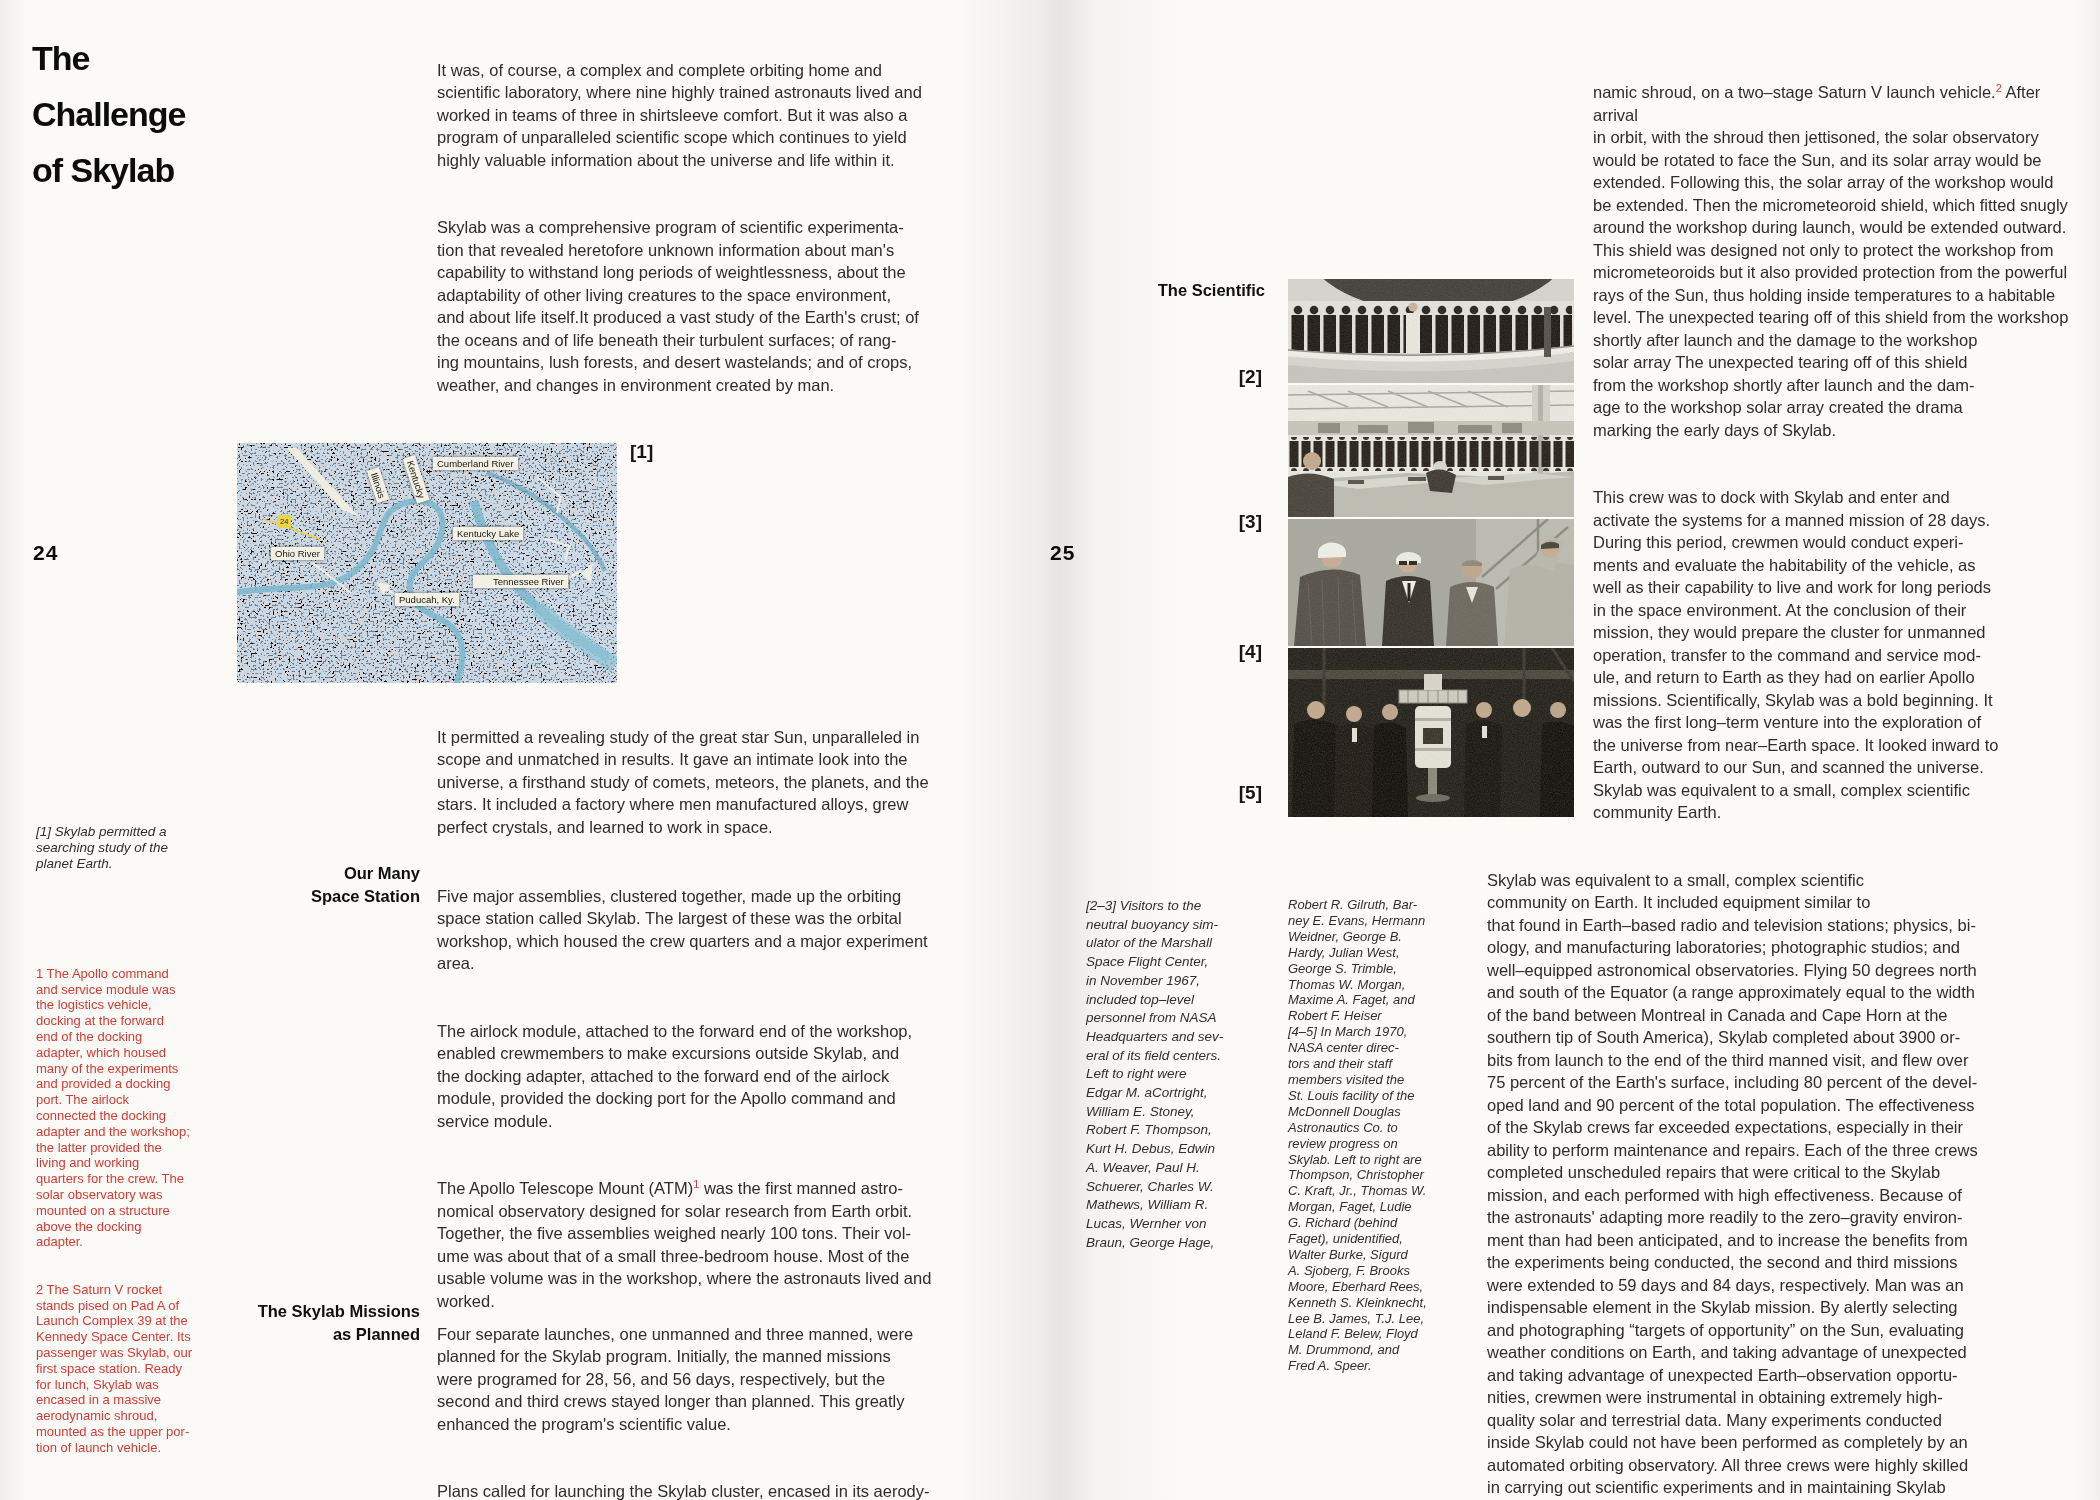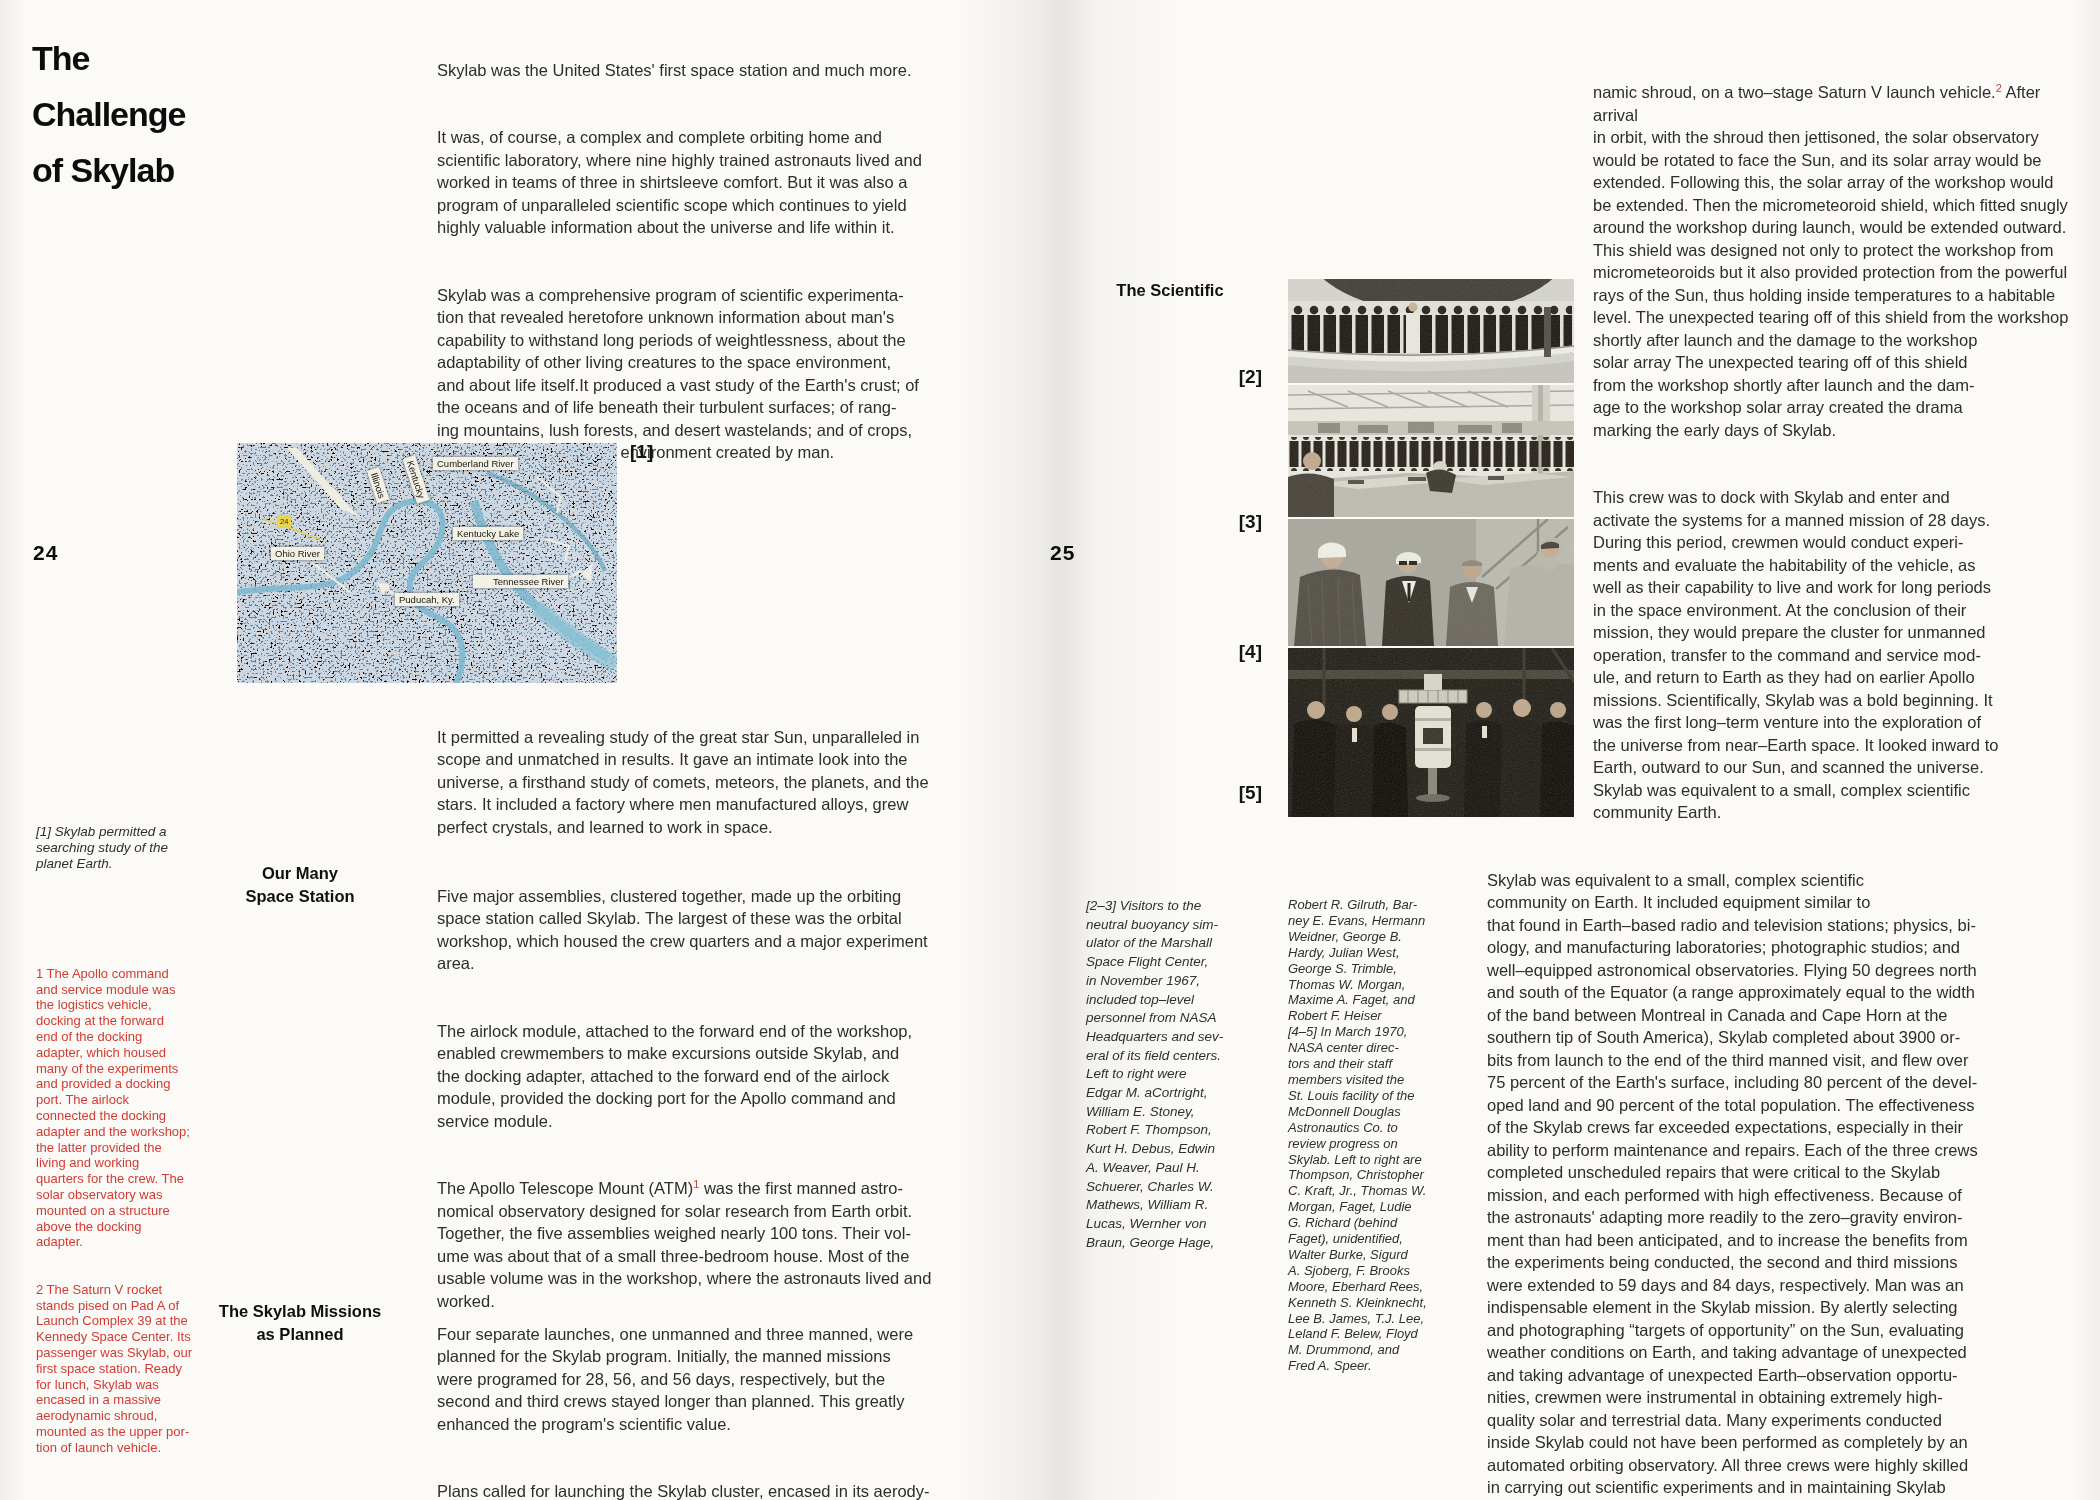--- a/index.html
+++ b/index.html
@@ -37,21 +37,21 @@
   #pagenum-right { left:1050px; top:541px; font-size:21px; letter-spacing:1px; }
 
   .body-text { font-size:16.5px; line-height:22.5px; color:#2d2d2d; }
   .body-text p { margin:0 0 22.5px 0; }
 
   #lp-intro { left:437px; top:36px;   width:585px; }
   #lp-after { left:437px; top:703px;  width:585px; }
   #lp-sec1  { left:437px; top:862px;  width:585px; }
   #lp-sec2  { left:437px; top:1300px; width:585px; }
 
-  .heading { font-weight:700; color:#0f0f0f; font-size:16.5px; line-height:22.5px; text-align:center; }
+  .heading { font-weight:700; color:#0f0f0f; font-size:16.5px; line-height:22.5px; text-align:right; }
   #lp-h1 { left:180px; top:862px;  width:240px; }
   #lp-h2 { left:180px; top:1300px; width:240px; }
   #rp-heading { left:1075px; top:279px; width:190px; }
 
   .sup { color:#d03c34; font-size:11px; vertical-align:super; line-height:0; font-weight:400; }
 
   .bracket-label { font-weight:700; font-size:19px; color:#141414; }
   #fig1-label { left:630px; top:441px; }
   #pl2 { left:1198px; top:366px; width:64px; text-align:right; }
   #pl3 { left:1198px; top:511px; width:64px; text-align:right; }
@@ -122,21 +122,20 @@
 <div id="fold" class="abs"></div>
 <div id="edgeL" class="abs"></div>
 <div id="edgeR" class="abs"></div>
 
 <h1 id="title" class="abs techno prewrap">The
 Challenge
 of Skylab</h1>
 <div id="pagenum-left" class="abs techno">24</div>
 
 <div id="lp-intro" class="abs body-text prewrap">
-  <p>Skylab was the United States' first space station and much more.</p>
   <p>It was, of course, a complex and complete orbiting home and
 scientific laboratory, where nine highly trained astronauts lived and
 worked in teams of three in shirtsleeve comfort. But it was also a
 program of unparalleled scientific scope which continues to yield
 highly valuable information about the universe and life within it.</p>
   <p>Skylab was a comprehensive program of scientific experimenta-
 tion that revealed heretofore unknown information about man's
 capability to withstand long periods of weightlessness, about the
 adaptability of other living creatures to the space environment,
 and about life itself.It produced a vast study of the Earth's crust; of

